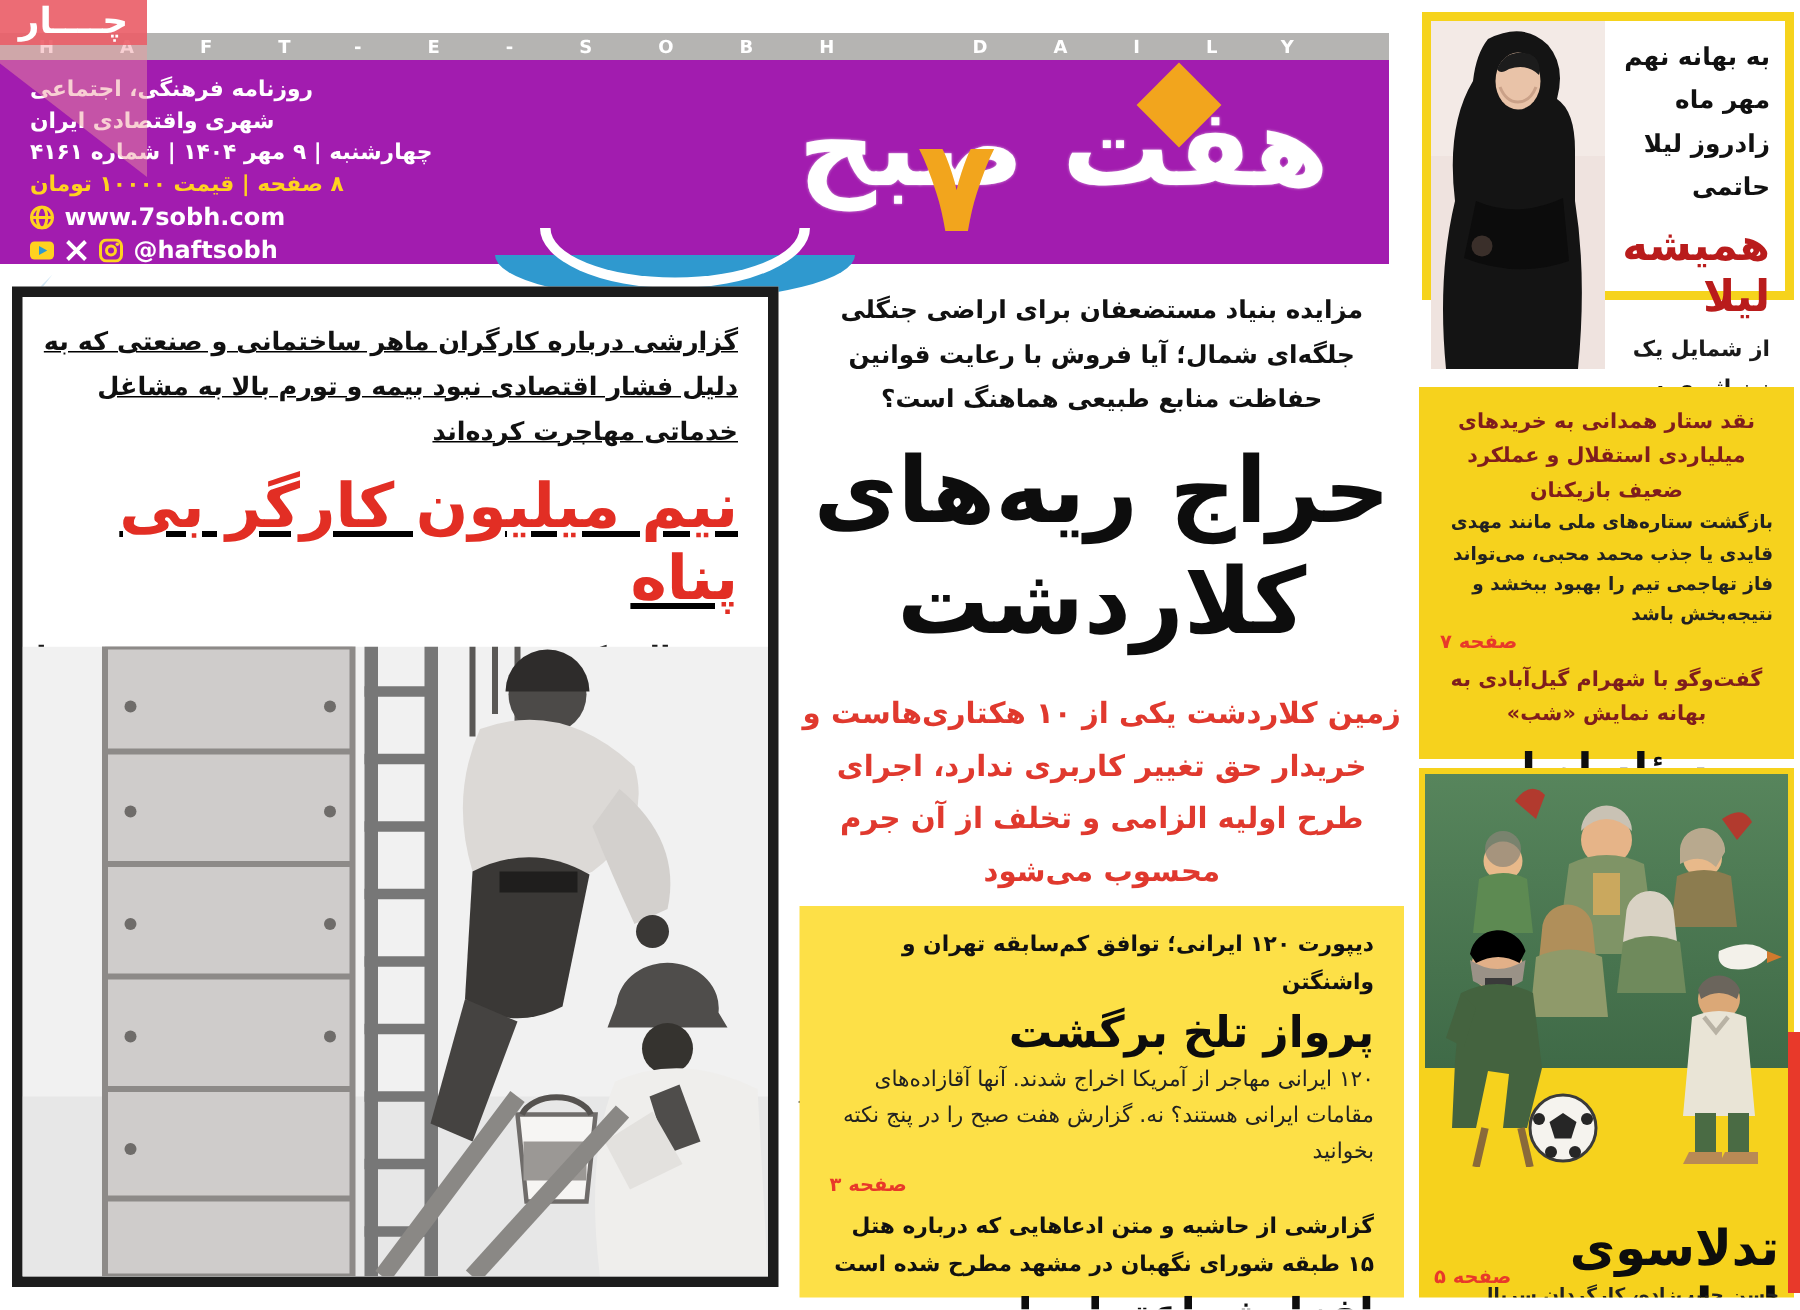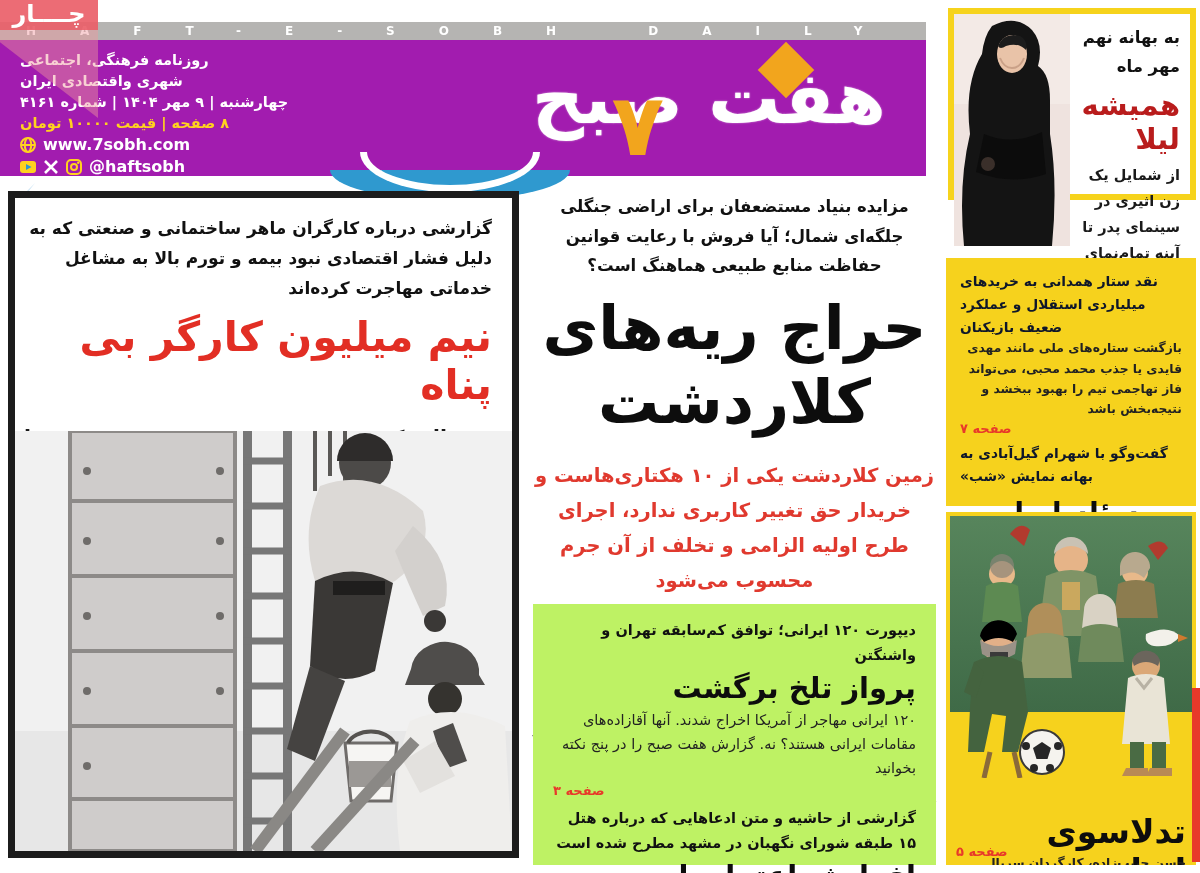--- a/index.html
+++ b/index.html
@@ -31,57 +31,57 @@
   
   .stamp { position:absolute; left:0; top:0; width:98px; height:30px; background:rgba(234,95,105,.92);
     color:#fff; font-weight:900; font-size:24px; line-height:28px; text-align:center; z-index:5; }
   .stamp-fold { position:absolute; left:0; top:30px; width:98px; height:88px; background:rgba(240,150,158,.45);
     clip-path:polygon(0 0, 100% 0, 100% 100%, 0 14%); z-index:4; }
   .pageref { color:#e8392a; font-weight:bold; font-size:13px; }
 
   
   .left-box { position:absolute; left:8px; top:191px; width:511px; height:667px; border:7px solid #1c1c1c;
     background:#fff; overflow:hidden; }
-  .left-box .txt { padding:16px 20px 0 4px; direction:rtl; }
+  .left-box .txt { padding:16px 20px 0 4px; direction:rtl;text-decoration:underline; }
   .left-kicker { font-size:17px; line-height:1.75; font-weight:bold; color:#111; text-align:right; }
   .left-headline { color:#e22e24; font-size:41px; font-weight:900; text-align:right; margin:10px 0 12px; letter-spacing:-1px; }
   .left-sub { font-size:20.5px; line-height:1.75; font-weight:bold; color:#1a1a1a; text-align:right; }
   .left-page { margin-top:4px; text-align:left; }
   .left-photo { position:absolute; left:0; bottom:0; width:497px; height:420px; }
 
   
   .main-col { position:absolute; left:533px; top:192px; width:403px; direction:rtl; }
   .main-kicker { font-size:16.5px; line-height:1.8; font-weight:bold; color:#111; text-align:center; }
   .main-headline { text-align:center; color:#0d0d0d; font-weight:900; font-size:61px; line-height:1.22;
     letter-spacing:-2px; margin-top:10px; }
   .main-lead { color:#e0392e; font-size:19.5px; line-height:1.8; font-weight:bold; text-align:center; margin-top:18px; }
   .main-body { color:#474747; font-size:13.3px; line-height:1.95; text-align:justify; margin-top:14px; }
   .main-page { text-align:left; margin-top:4px; }
 
   
-  .briefs { position:absolute; left:533px; top:604px; width:403px; height:261px; background:#bef264;
+  .briefs { position:absolute; left:533px; top:604px; width:403px; height:261px; background:#fde047;
     padding:14px 20px; direction:rtl; }
   .brief-kicker { font-size:14.5px; font-weight:bold; color:#111; line-height:1.7; text-align:right; }
   .brief-headline { font-size:29px; font-weight:900; color:#0d0d0d; text-align:right; margin:4px 0; letter-spacing:-1px; }
   .brief-sub { font-size:14.5px; color:#222; line-height:1.65; text-align:right; font-weight:500; }
   .brief-page { text-align:left; margin:2px 0 8px; }
 
   
   .rt-box { position:absolute; left:948px; top:8px; width:248px; height:192px; background:#fff;
     border:6px solid #f6d31c; display:flex; }
   .rt-photo { width:116px; height:232px; flex:0 0 auto; }
   .rt-text { flex:1; padding:10px 10px 6px 8px; direction:rtl; text-align:right; }
   .rt-kicker { font-size:16.5px; font-weight:bold; color:#111; line-height:1.75; }
   .rt-headline { color:#b91c1c; font-size:29px; font-weight:900; margin:6px 0; letter-spacing:-1px; }
   .rt-intro { font-size:14.5px; font-weight:600; color:#1a1a1a; line-height:1.8; }
   .rt-page { text-align:left; margin-top:6px; }
 
   .rm-box { position:absolute; left:946px; top:258px; width:250px; height:248px; background:#f6d21d;
     padding:12px 14px; direction:rtl; }
-  .rm-kicker { font-size:13.8px; font-weight:bold; color:#0f172a; line-height:1.65; text-align:left; }
+  .rm-kicker { font-size:13.8px; font-weight:bold; color:#7f1d1d; line-height:1.65; text-align:center; }
   .rm-headline { font-size:28px; font-weight:900; color:#0d0d0d; text-align:center; margin:5px 0 4px; letter-spacing:-1.5px; }
   .rm-sub { font-size:12.3px; font-weight:bold; color:#222; line-height:1.65; text-align:right; }
   .rm-page { text-align:left; margin:2px 0 6px; }
   .rm-headline2 { font-size:28px; font-weight:900; color:#0d0d0d; text-align:center; line-height:1.5;
     letter-spacing:-1.5px; margin-top:4px; }
 
   .rb-box { position:absolute; left:946px; top:512px; width:250px; height:353px; background:#f6d21d; overflow:hidden; }
   .rb-illu { position:absolute; left:4px; top:4px; width:242px; height:262px; }
   .rb-kicker { position:absolute; right:10px; top:198px; width:152px; direction:rtl; text-align:right;
     font-size:13.8px; font-weight:bold; color:#111; line-height:1.8; }
@@ -274,20 +274,21 @@
       <rect x="0" y="0" width="116" height="90" fill="#f3eae6"></rect>
       <path d="M38 12 Q62 0 78 16 Q90 30 84 52 Q96 60 96 86 L96 120 Q104 170 98 232 L10 232 Q4 170 16 120 Q10 70 28 40 Q30 22 38 12 Z" fill="#141414"></path>
       <ellipse cx="58" cy="40" rx="15" ry="19" fill="#e9c3a8"></ellipse>
       <path d="M44 32 Q50 18 66 22 Q74 26 72 36 Q64 28 52 32 Q46 36 44 32 Z" fill="#1c1c1c"></path>
       <path d="M46 44 q4 10 12 10 q8 0 12 -10" fill="none" stroke="#caa188" stroke-width="2"></path>
       <path d="M30 120 Q58 132 88 118 L92 160 Q58 172 22 158 Z" fill="#0c0c0c"></path>
       <circle cx="34" cy="150" r="7" fill="#3a2f2a"></circle>
     </svg>
     <div class="rt-text">
       <div class="rt-kicker">به بهانه نهم مهر ماه</div>
+      <div class="rt-kicker">زادروز لیلا حاتمی</div>
       <div class="rt-headline">همیشه لیلا</div>
       <div class="rt-intro">از شمایل یک زن اثیری در سینمای پدر تا آینه تمام‌نمای زن مدرن ایرانی؛ او تاریخ یک تحول است</div>
       <div class="pageref rt-page">صفحه ۸</div>
     </div>
   </div>
 
   <div class="rm-box">
     <div class="rm-kicker">نقد ستار همدانی به خریدهای میلیاردی استقلال و عملکرد ضعیف بازیکنان</div>
     <div class="rm-sub">بازگشت ستاره‌های ملی مانند مهدی قایدی یا جذب محمد محبی، می‌تواند فاز تهاجمی تیم را بهبود ببخشد و نتیجه‌بخش باشد</div>
     <div class="pageref rm-page">صفحه ۷</div>

